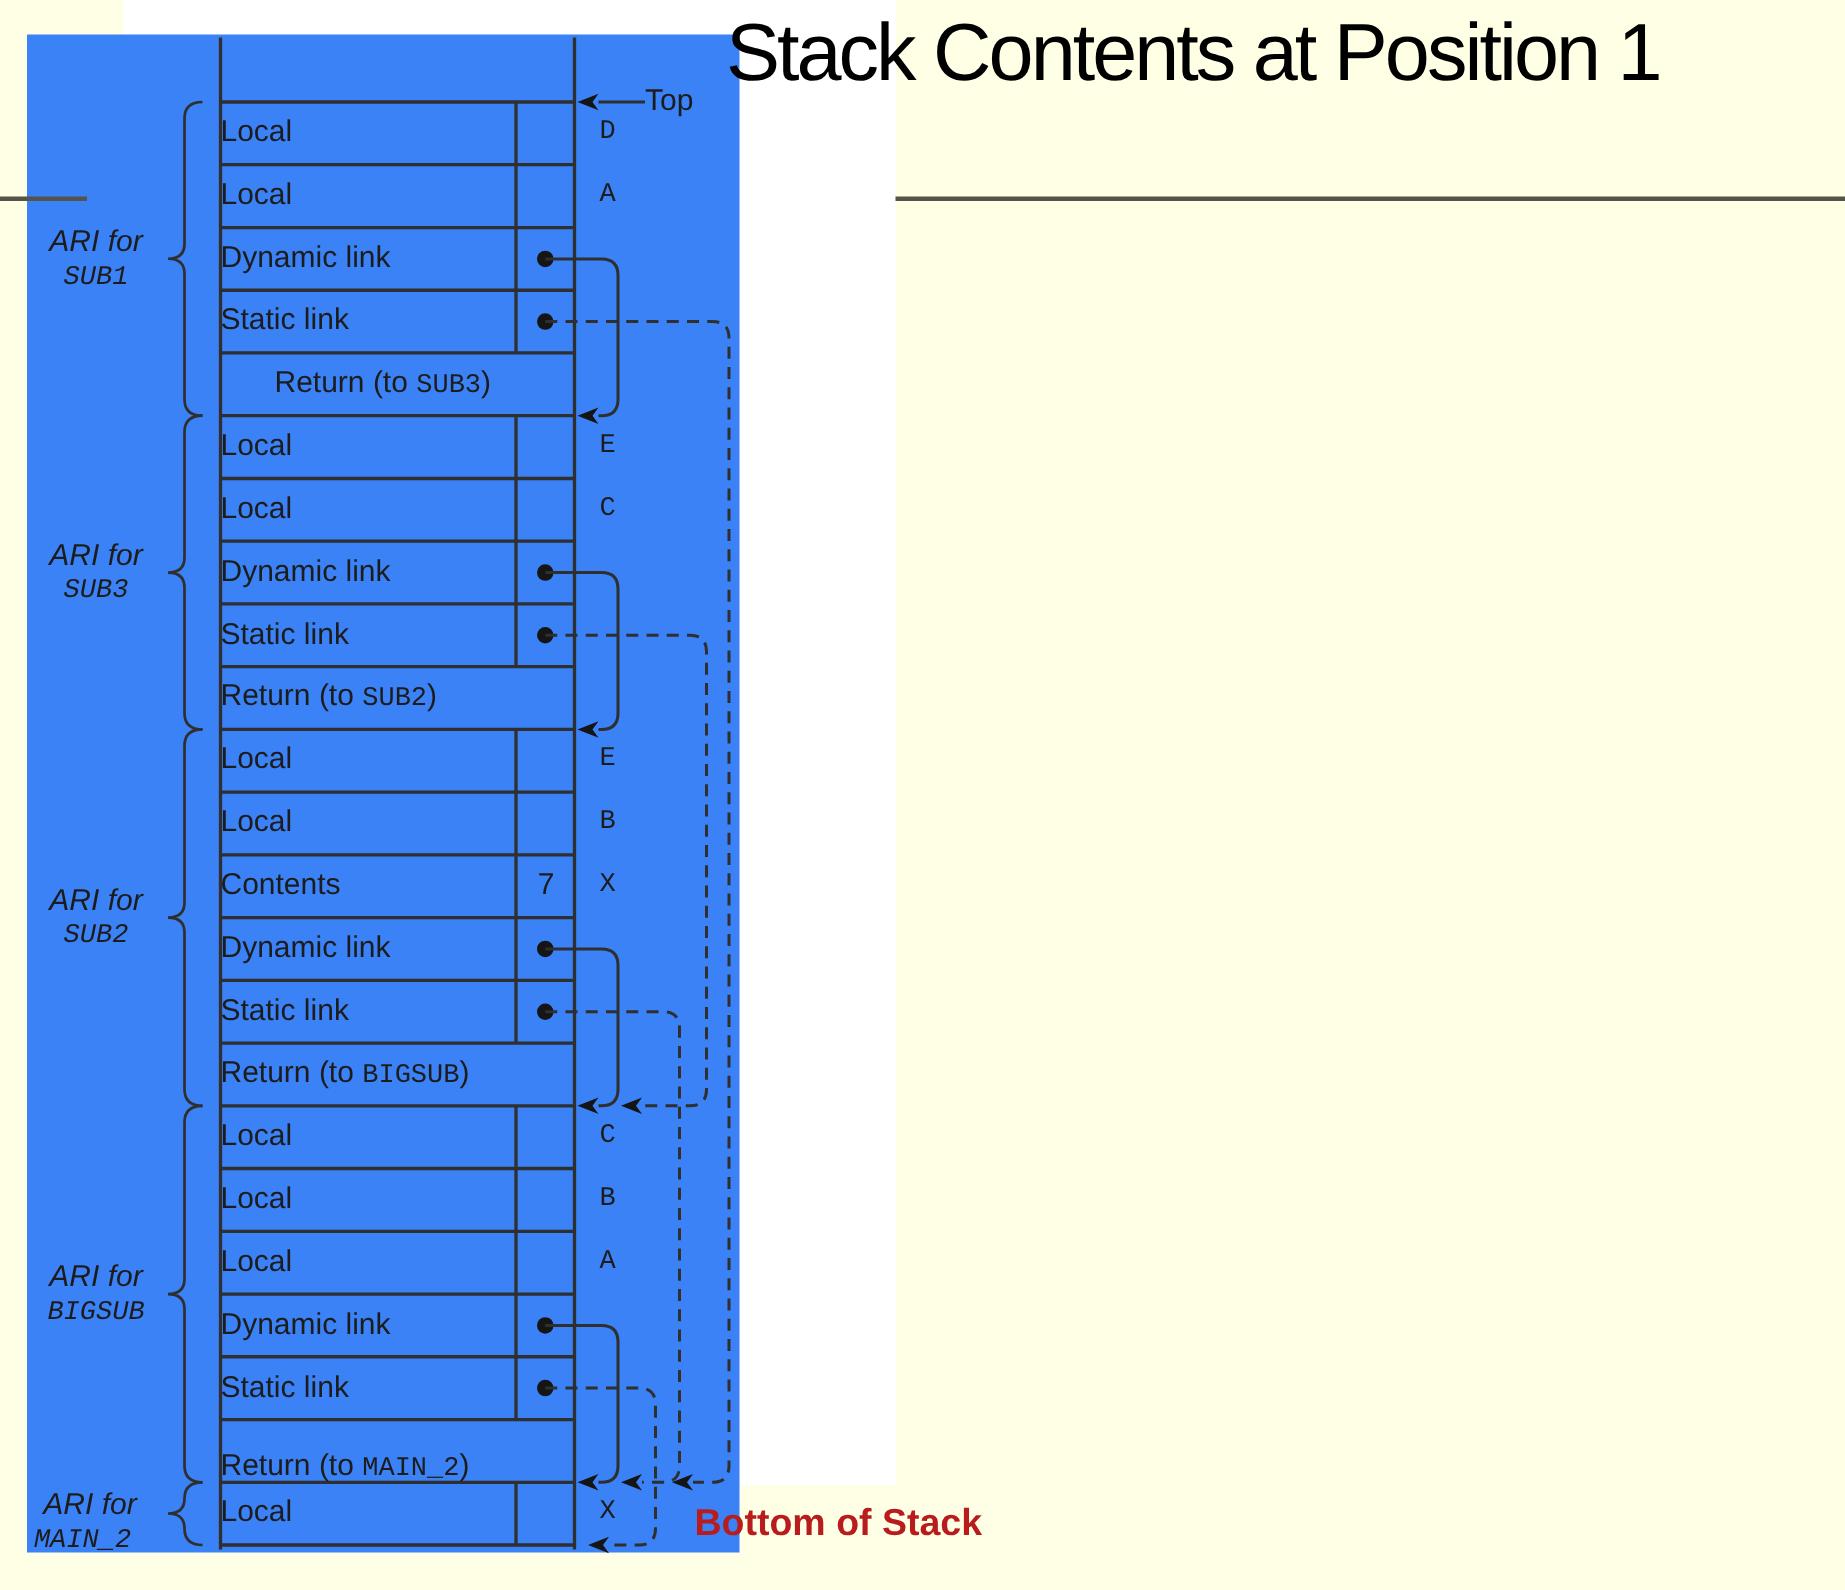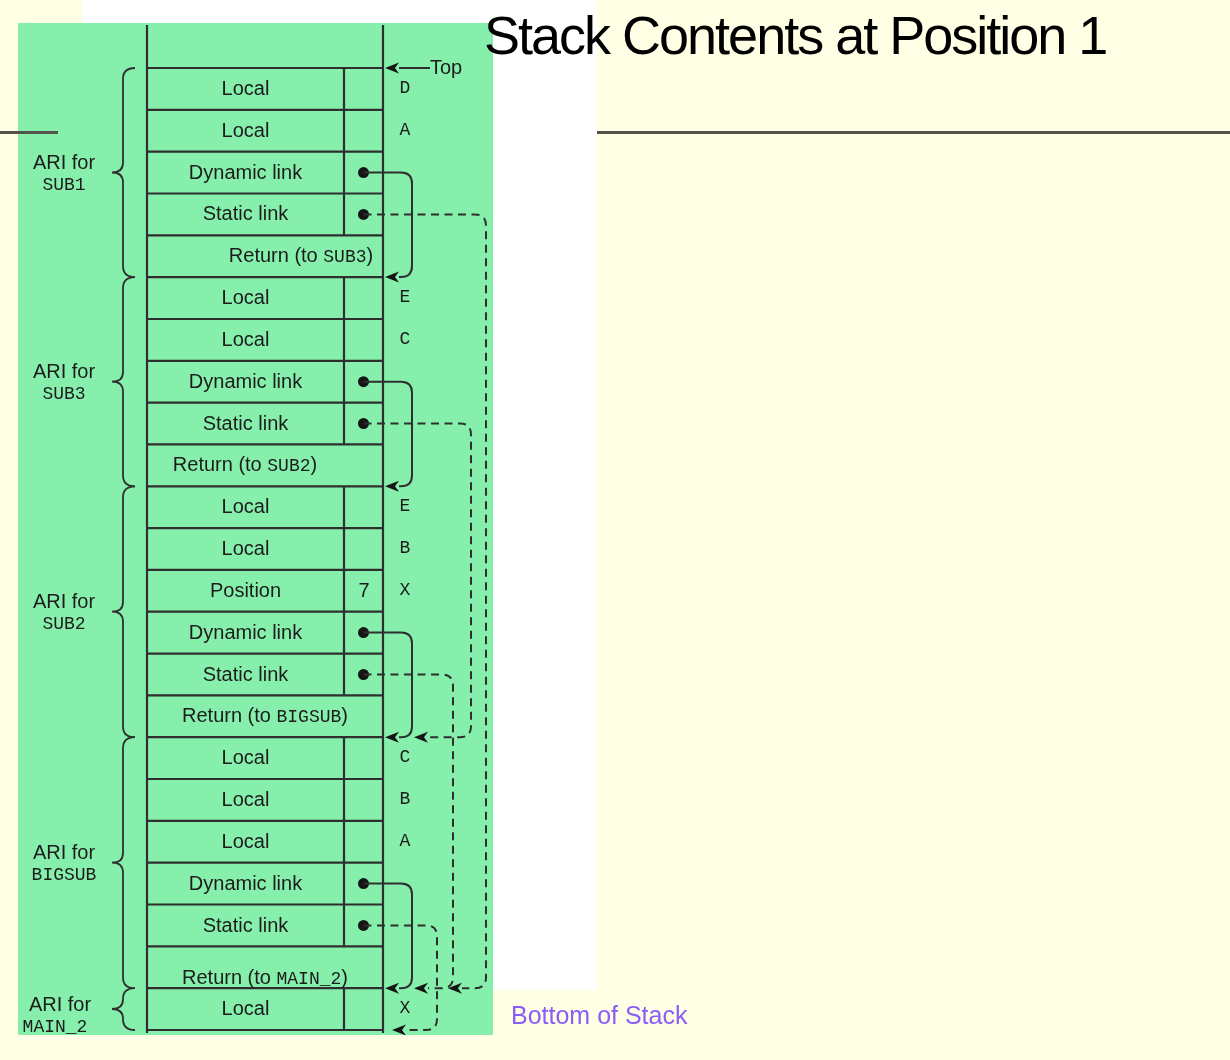--- a/index.html
+++ b/index.html
@@ -16,35 +16,35 @@
     position:absolute;left:484px;top:4px;z-index:40;
     font-size:54px;letter-spacing:-2px;color:#000;white-space:nowrap;text-align:center;
   }
   .rule-seg{
     position:absolute;top:131px;height:3px;background:#55544a;z-index:30;
   }
   #rule-left{left:0;width:58px;}
   #rule-right{left:597px;width:633px;}
   #figure{
     position:absolute;left:18px;top:23px;width:475px;height:1012px;
-    background:#86efac;z-index:20;
+    background:#3b82f6;z-index:20;
   }
   #figure svg{position:absolute;left:0;top:0;overflow:visible;}
   #bottom-label{
     position:absolute;left:463px;top:1001px;z-index:40;
-    font-size:25px;font-weight:normal;color:#8b5cf6;white-space:nowrap;margin-left:48px;
+    font-size:25px;font-weight:bold;color:#b91c1c;white-space:nowrap;
   }
   .row-label,.row-value,.row-var,.ari-line,#top-label{
     position:absolute;color:#1c1c1c;white-space:nowrap;z-index:5;
   }
-  .row-label{font-size:20px;text-align:center;}
+  .row-label{font-size:20px;}
   .row-value{font-size:20px;text-align:center;}
   .row-var{font-family:"Liberation Mono",monospace;font-size:18px;text-align:center;}
   .mono{font-family:"Liberation Mono",monospace;font-size:18px;}
-  .ari-line{transform:translate(-50%,-50%);font-size:20px;}
+  .ari-line{transform:translate(-50%,-50%);font-size:20px;font-style:italic;}
   .ari-line.mono{font-size:18px;}
   #top-label{left:412px;top:33px;font-size:20px;}
 </style>
 </head>
 <body>
 
 <div id="white-panel"></div>
 <div id="rule-left" class="rule-seg"></div>
 <div id="rule-right" class="rule-seg"></div>
 
@@ -112,21 +112,21 @@
       <div class="row-var" style="top: 254.13px; left: 367px; width: 40px; height: 41.826px; line-height: 41.826px;">E</div>
       <div class="row-label" style="top: 295.956px; left: 129px; width: 197px; height: 41.826px; line-height: 41.826px;">Local</div>
       <div class="row-var" style="top: 295.956px; left: 367px; width: 40px; height: 41.826px; line-height: 41.826px;">C</div>
       <div class="row-label" style="top: 337.782px; left: 129px; width: 197px; height: 41.826px; line-height: 41.826px;">Dynamic link</div>
       <div class="row-label" style="top: 379.608px; left: 129px; width: 197px; height: 41.826px; line-height: 41.826px;">Static link</div>
       <div class="row-label" style="top: 421.434px; left: 129px; width: 196px; height: 41.826px; line-height: 41.826px;"><span>Return (to </span><span class="mono">SUB2</span><span>)</span></div>
       <div class="row-label" style="top: 463.26px; left: 129px; width: 197px; height: 41.826px; line-height: 41.826px;">Local</div>
       <div class="row-var" style="top: 463.26px; left: 367px; width: 40px; height: 41.826px; line-height: 41.826px;">E</div>
       <div class="row-label" style="top: 505.086px; left: 129px; width: 197px; height: 41.826px; line-height: 41.826px;">Local</div>
       <div class="row-var" style="top: 505.086px; left: 367px; width: 40px; height: 41.826px; line-height: 41.826px;">B</div>
-      <div class="row-label" style="top: 546.912px; left: 129px; width: 197px; height: 41.826px; line-height: 41.826px;">Position</div>
+      <div class="row-label" style="top: 546.912px; left: 129px; width: 197px; height: 41.826px; line-height: 41.826px;">Contents</div>
       <div class="row-value" style="top: 546.912px; left: 327px; width: 38px; height: 41.826px; line-height: 41.826px;">7</div>
       <div class="row-var" style="top: 546.912px; left: 367px; width: 40px; height: 41.826px; line-height: 41.826px;">X</div>
       <div class="row-label" style="top: 588.738px; left: 129px; width: 197px; height: 41.826px; line-height: 41.826px;">Dynamic link</div>
       <div class="row-label" style="top: 630.564px; left: 129px; width: 197px; height: 41.826px; line-height: 41.826px;">Static link</div>
       <div class="row-label" style="top: 672.39px; left: 129px; width: 236px; height: 43px; line-height: 41.826px;"><span>Return (to </span><span class="mono">BIGSUB</span><span>)</span></div>
       <div class="row-label" style="top: 714.216px; left: 129px; width: 197px; height: 41.826px; line-height: 41.826px;">Local</div>
       <div class="row-var" style="top: 714.216px; left: 367px; width: 40px; height: 41.826px; line-height: 41.826px;">C</div>
       <div class="row-label" style="top: 756.042px; left: 129px; width: 197px; height: 41.826px; line-height: 41.826px;">Local</div>
       <div class="row-var" style="top: 756.042px; left: 367px; width: 40px; height: 41.826px; line-height: 41.826px;">B</div>
       <div class="row-label" style="top: 797.868px; left: 129px; width: 197px; height: 41.826px; line-height: 41.826px;">Local</div>

